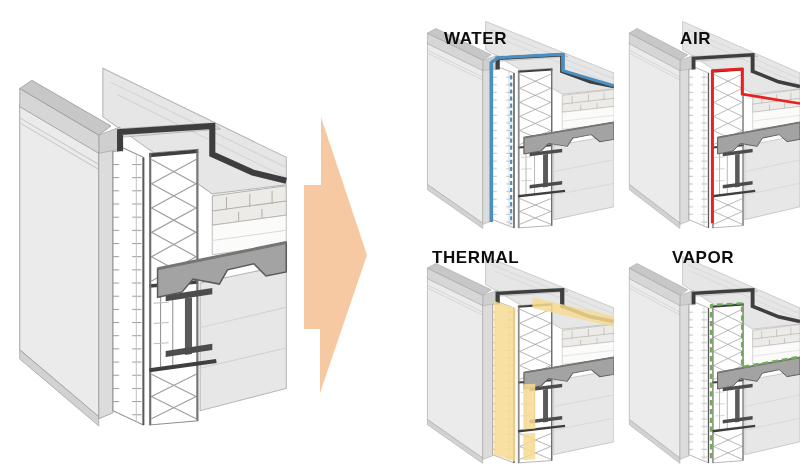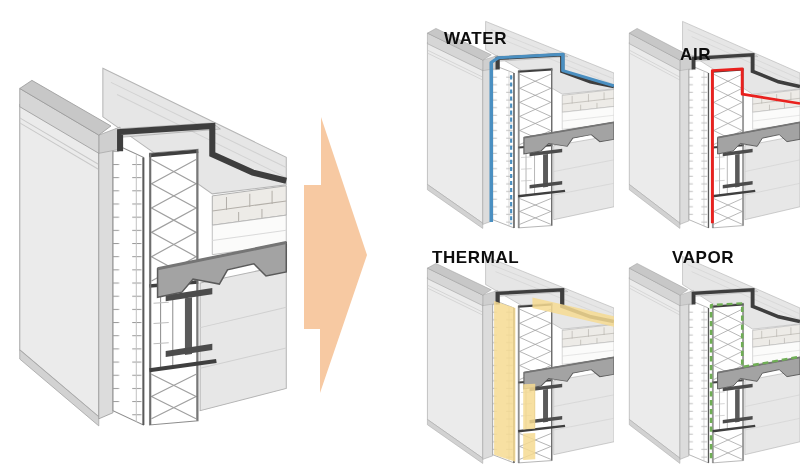--- a/index.html
+++ b/index.html
@@ -95,21 +95,21 @@
     <svg class="abs" style="left:2px;top:2px" width="188" height="220" viewBox="0 0 265 375" preserveAspectRatio="none">
       <use href="#wall-art"></use>
       <g fill="none" stroke-linejoin="round">
         <path stroke-width="5" d="M92,358 L92,86 L102,78 L193,72 L193,100 L265,126" stroke="#4a8fc1"></path>
         <path stroke-width="3" stroke-dasharray="7,5" d="M120,108 L120,362" stroke="#4a8fc1"></path>
       </g>
     </svg>
   </div>
 
   <div class="panel" style="left:628px;top:10px;width:172px;height:228px">
-    <h2 style="left:52px;top:36px">AIR</h2>
+    <h2 style="left:52px;top:20px">AIR</h2>
     <svg class="abs" style="left:0;top:2px" width="172" height="220" viewBox="0 0 265 375" preserveAspectRatio="none">
       <use href="#wall-art"></use>
       <g fill="none" stroke-linejoin="round">
         <path stroke-width="4.5" d="M130,360 L130,100 L176,97 L176,140 L265,156" stroke="#e9211e"></path>
       </g>
     </svg>
   </div>
 
   <div class="panel" style="left:628px;top:243px;width:172px;height:226px">
     <h2 style="left:44px;top:6px">VAPOR</h2>

